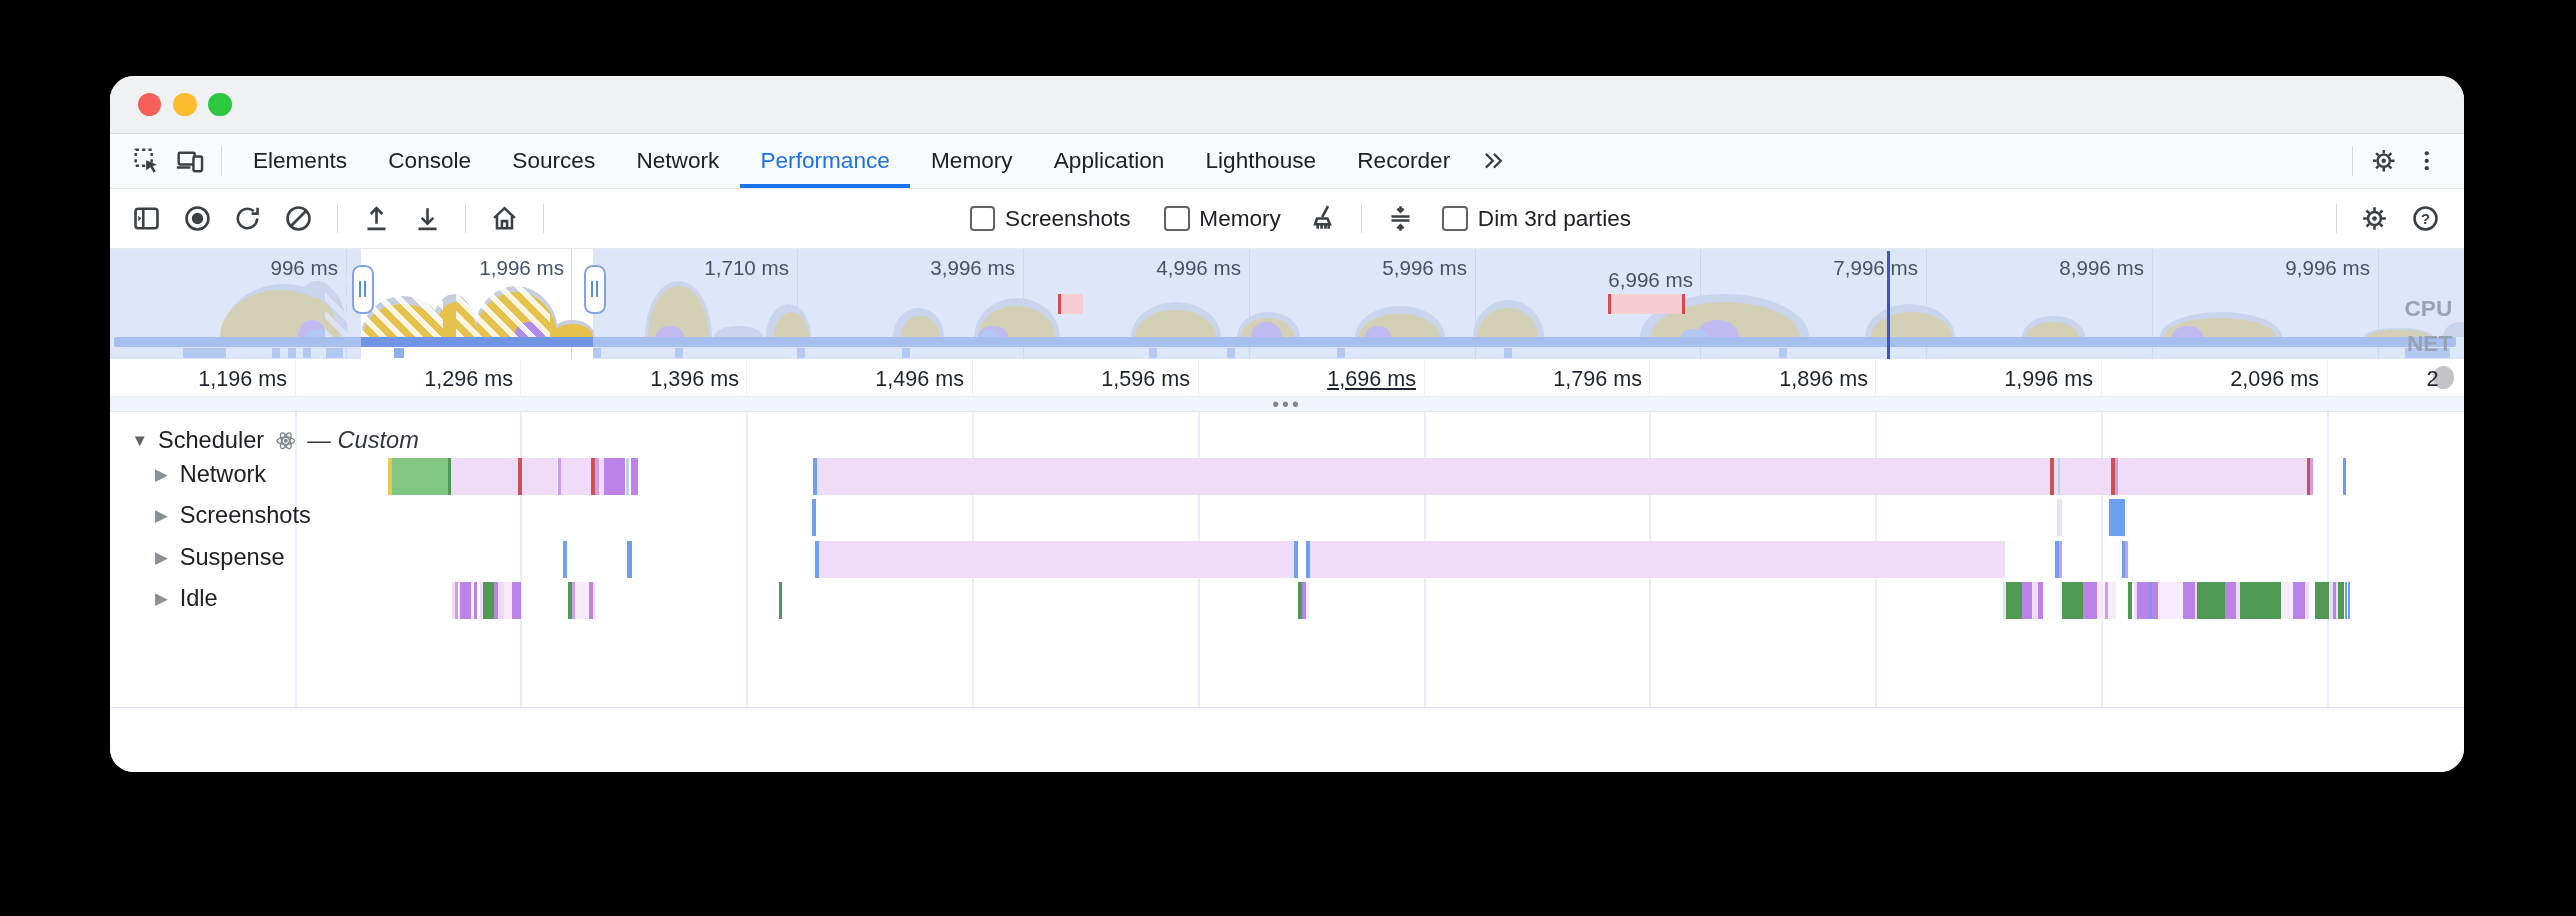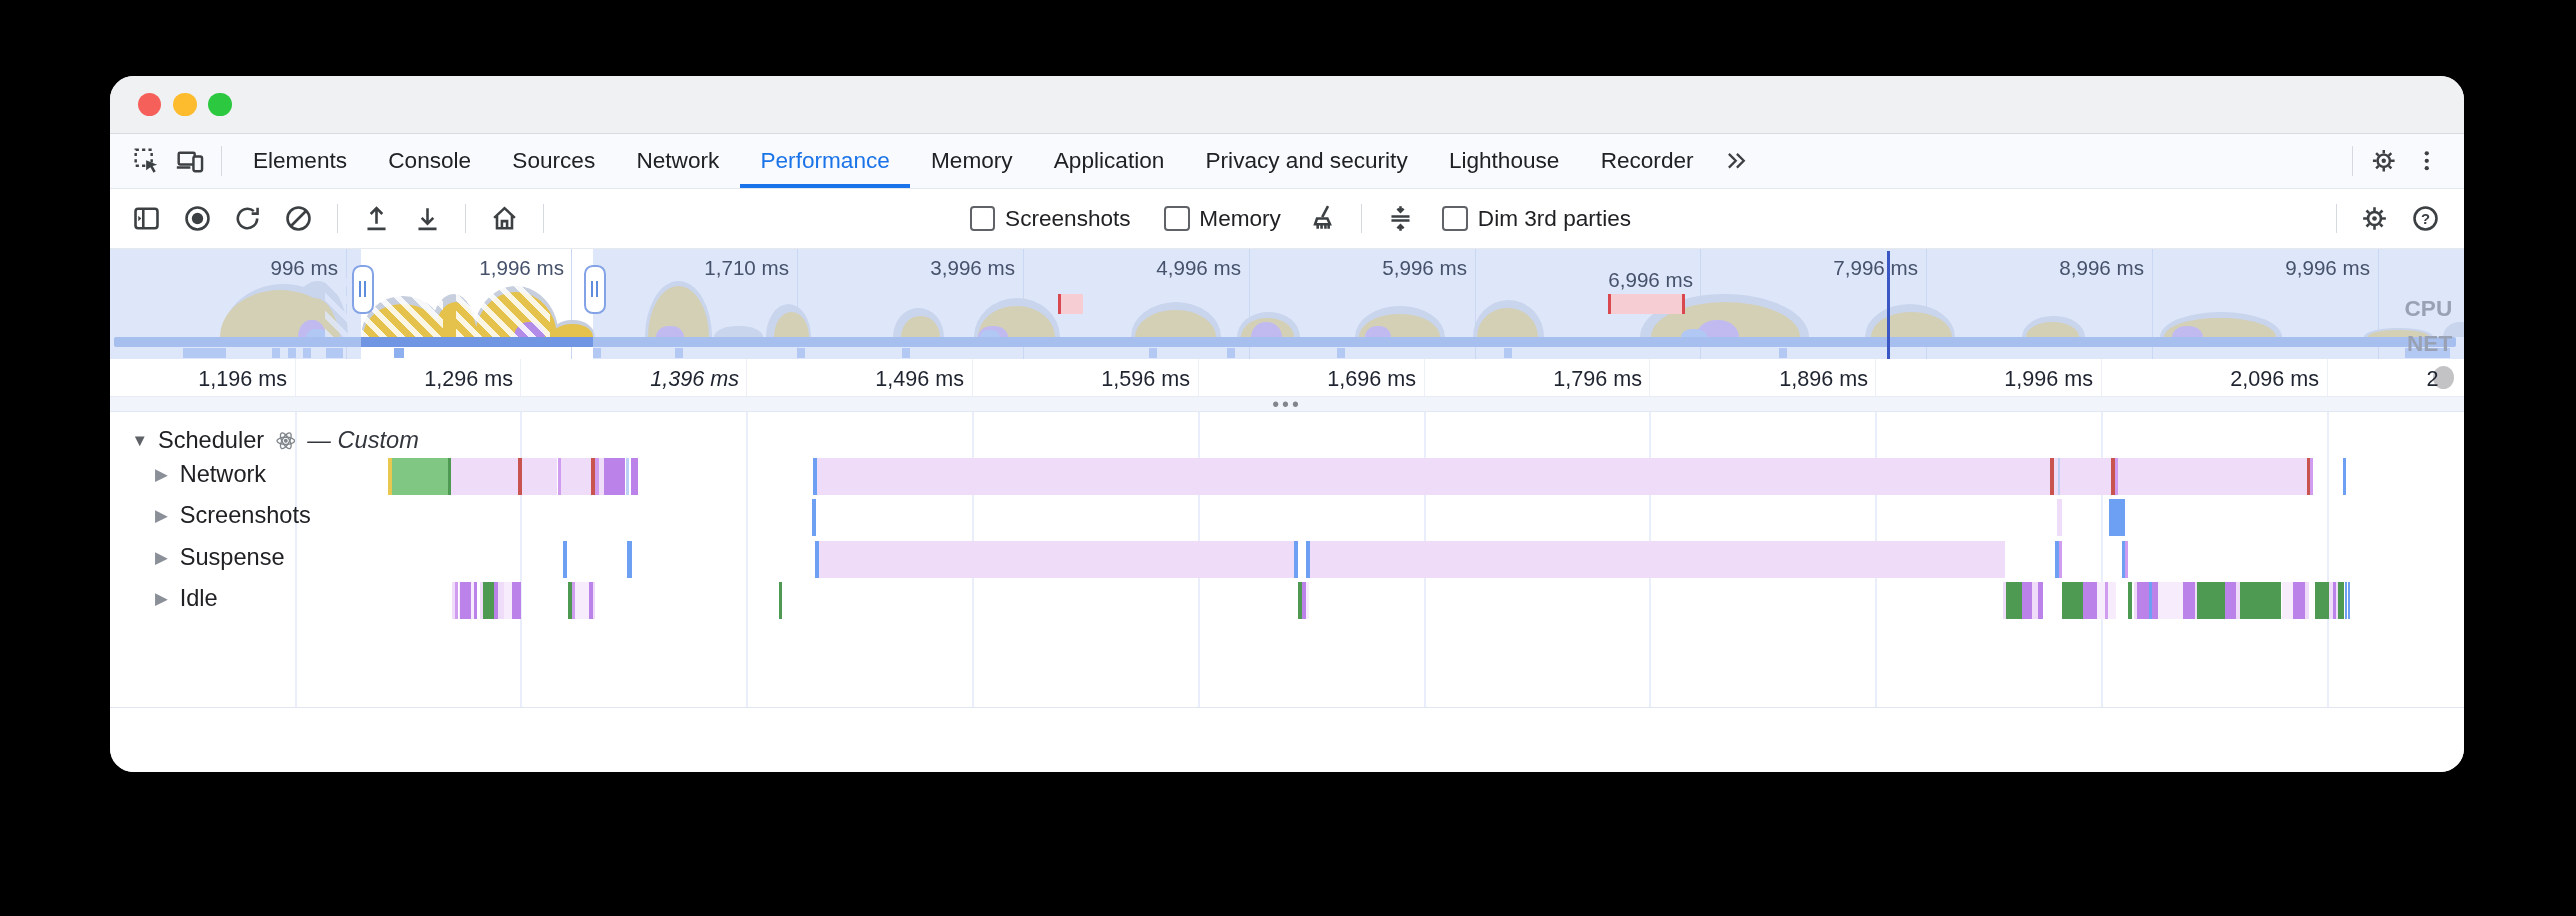--- a/index.html
+++ b/index.html
@@ -89,21 +89,20 @@
     </span>
     <span class="vsep"></span>
     <div style="display:flex;height:100%;">
         <div class="tab">Elements</div>
         <div class="tab">Console</div>
         <div class="tab">Sources</div>
         <div class="tab">Network</div>
         <div class="tab active">Performance</div>
         <div class="tab">Memory</div>
         <div class="tab">Application</div>
-        <div class="tab">Privacy and security</div>
         <div class="tab">Lighthouse</div>
         <div class="tab">Recorder</div>
       </div>
     <span class="iconbtn">
       <svg class="ic" width="27.5" height="27.5" viewBox="0 0 24 24">
         <path d="M6 6l6 6-6 6 M13 6l6 6-6 6" fill="none" stroke="#3c4043" stroke-width="2"></path>
       </svg>
     </span>
     <span class="spacer"></span>
     <span class="vsep"></span>
@@ -334,27 +333,27 @@
       <div class="playhead" style="left: 1777px;"></div>
     </div>
 
   <div class="ruler">
     <span class="scrolldot"></span>
   <div class="rtick" style="left: 185px;"></div>
       <div class="rlabel" style="left: 0px;">1,196 ms</div>
       <div class="rtick" style="left: 410px;"></div>
       <div class="rlabel" style="left: 226px;">1,296 ms</div>
       <div class="rtick" style="left: 636px;"></div>
-      <div class="rlabel" style="left: 452px; font-style: italic;">1,396 ms</div>
+      <div class="rlabel" style="left: 452px;">1,396 ms</div>
       <div class="rtick" style="left: 862px;"></div>
       <div class="rlabel" style="left: 677px;">1,496 ms</div>
       <div class="rtick" style="left: 1088px;"></div>
       <div class="rlabel" style="left: 903px;">1,596 ms</div>
       <div class="rtick" style="left: 1314px;"></div>
-      <div class="rlabel" style="left: 1129px;">1,696 ms</div>
+      <div class="rlabel" style="left: 1129px; text-decoration: underline;">1,696 ms</div>
       <div class="rtick" style="left: 1539px;"></div>
       <div class="rlabel" style="left: 1355px;">1,796 ms</div>
       <div class="rtick" style="left: 1765px;"></div>
       <div class="rlabel" style="left: 1581px;">1,896 ms</div>
       <div class="rtick" style="left: 1991px;"></div>
       <div class="rlabel" style="left: 1806px;">1,996 ms</div>
       <div class="rtick" style="left: 2217px;"></div>
       <div class="rlabel" style="left: 2032px;">2,096 ms</div>
       <div class="rlabel" style="right: 25.5px; width: 29.5px;">2</div>
     </div>

